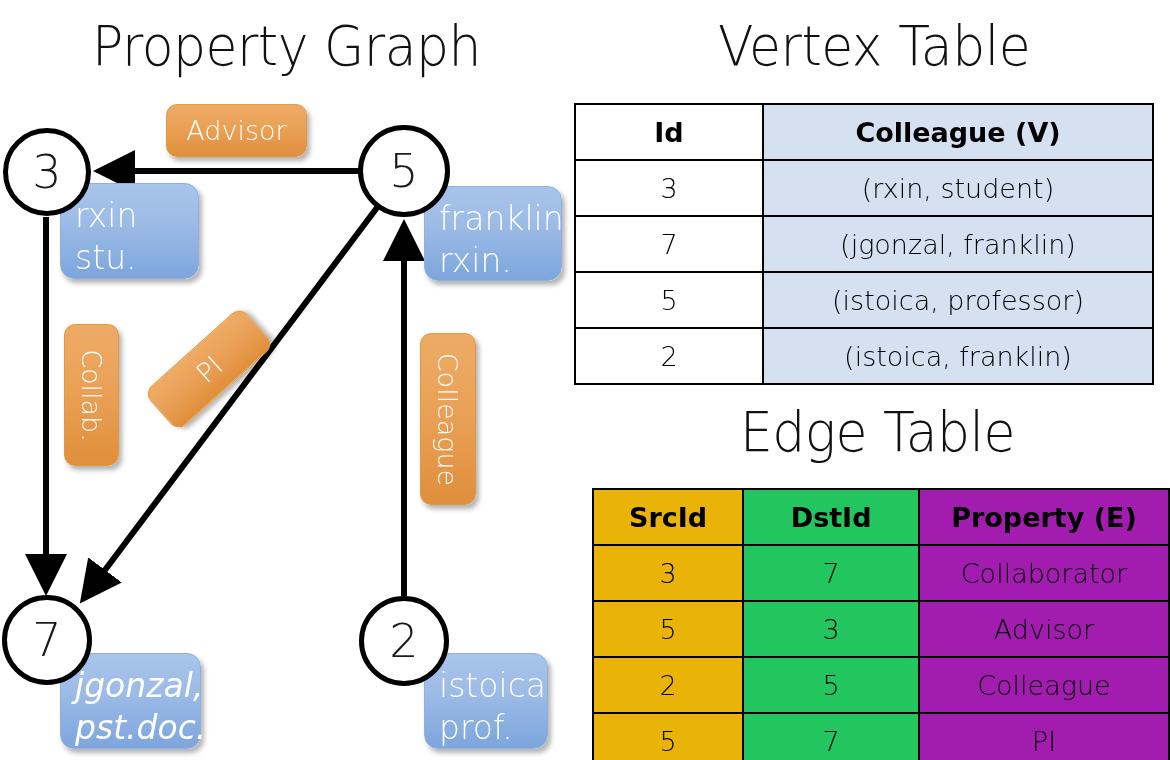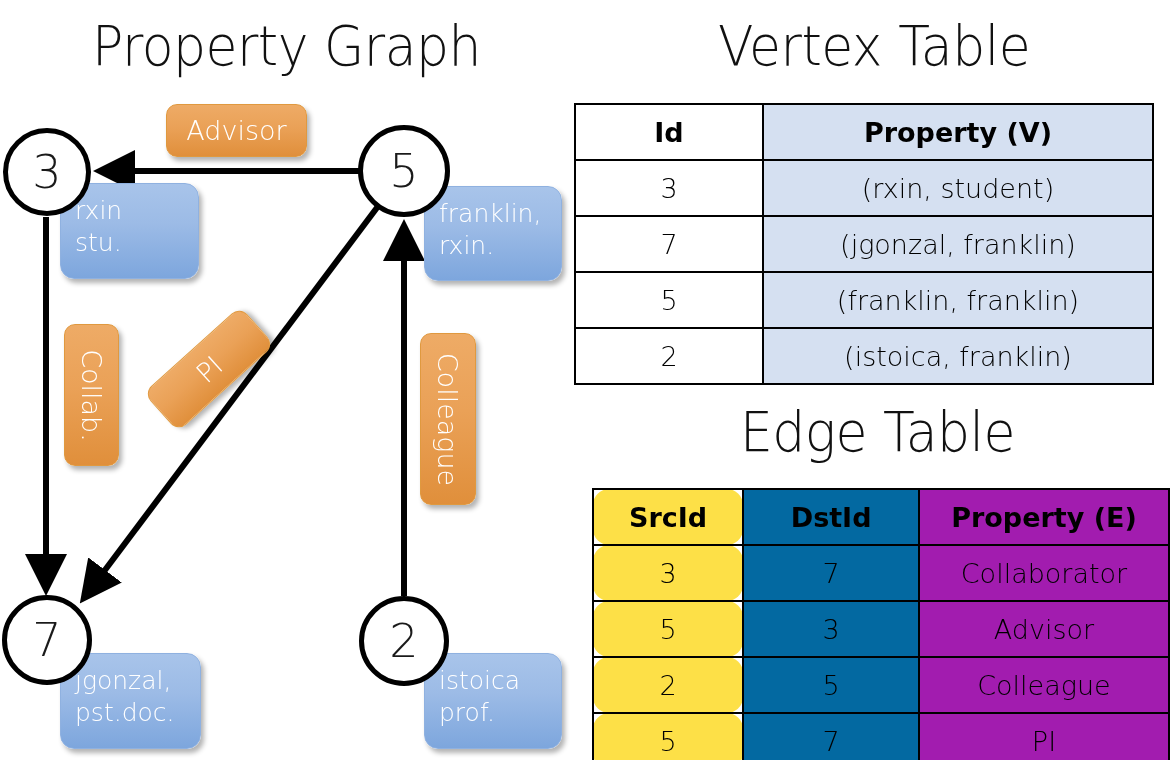--- a/index.html
+++ b/index.html
@@ -60,21 +60,21 @@
   .prop-box {
     position: absolute;
     box-sizing: border-box;
     border-radius: 14px;
     background: linear-gradient(180deg, #a8c4ea 0%, #9cbbe6 42%, #7da6dd 100%);
     border: 1px solid #8fb1e0;
     box-shadow: 3px 4px 5px rgba(0,0,0,0.30);
     color: #ffffff;
     font-family: "DejaVu Sans", sans-serif;
     font-weight: 300;
-    font-size: 25px;
+    font-size: 33px;
     line-height: 1.28;
     padding: 11px 0 0 14px;
     white-space: pre-line;
   }
 
   
   .edge-label {
     position: absolute;
     box-sizing: border-box;
     border-radius: 11px;
@@ -111,22 +111,22 @@
     font-weight: 700;
     font-size: 27px;
   }
   .data-table td { font-size: 27px; }
 
   #vertex-table { left: 574px; top: 103px; }
   #vertex-table .col-id   { width: 186px; height: 54px; background: #ffffff; }
   #vertex-table .col-prop { width: 388px; height: 54px; background: #d5e0f1; }
 
   #edge-table { left: 592px; top: 488px; }
-  #edge-table .col-src  { width: 150px; height: 54px; background:#fde047;border-radius:16px; }
-  #edge-table .col-dst  { width: 176px; height: 54px; background:#0369a1; }
+  #edge-table .col-src  { width: 150px; height: 54px; background:#eab308; }
+  #edge-table .col-dst  { width: 176px; height: 54px; background:#22c55e; }
   #edge-table .col-eprop{ width: 250px; height: 54px; background:#a21caf; }
 </style>
 </head>
 <body>
 
 <div class="title" id="title-property-graph">Property Graph</div>
 <div class="title" id="title-vertex-table">Vertex Table</div>
 <div class="title" id="title-edge-table">Edge Table</div>
 
 <div id="graph-panel">
@@ -160,50 +160,50 @@
   </div>
 
   <div class="edge-label rot90" style="left:420px; top:333px; width:56px; height:172px;">
     <span>Colleague</span>
   </div>
 
   <div class="prop-box" style="left:60px;  top:183px; width:139px; height:96px;">rxin
 stu.</div>
   <div class="prop-box" style="left:424px; top:186px; width:138px; height:95px;">franklin,
 rxin.</div>
-  <div class="prop-box" style="left:60px;  top:653px; width:141px; height:96px;">jgonzal,
+  <div class="prop-box" style="left:60px;  top:653px; width:141px; height:96px;font-style:italic;">jgonzal,
 pst.doc.</div>
-  <div class="prop-box" style="left:424px; top:653px; width:138px; height:96px;">istoica
+  <div class="prop-box" style="left:424px; top:653px; width:124px; height:96px;">istoica
 prof.</div>
 
   <div class="node-circle" style="left:3px;   top:128px; width:88px;  height:88px;">3</div>
   <div class="node-circle" style="left:358px; top:125px; width:92px;  height:92px;">5</div>
   <div class="node-circle" style="left:2px;   top:595px; width:90px;  height:90px;">7</div>
   <div class="node-circle" style="left:359px; top:596px; width:90px;  height:90px;">2</div>
 </div>
 
 <table class="data-table" id="vertex-table">
   <thead>
     <tr>
       <th class="col-id">Id</th>
-      <th class="col-prop">Property (V)</th>
+      <th class="col-prop">Colleague (V)</th>
     </tr>
   </thead>
   <tbody>
     <tr>
       <td class="col-id">3</td>
       <td class="col-prop">(rxin, student)</td>
     </tr>
     <tr>
       <td class="col-id">7</td>
       <td class="col-prop">(jgonzal, franklin)</td>
     </tr>
     <tr>
       <td class="col-id">5</td>
-      <td class="col-prop">(franklin, franklin)</td>
+      <td class="col-prop">(istoica, professor)</td>
     </tr>
     <tr>
       <td class="col-id">2</td>
       <td class="col-prop">(istoica, franklin)</td>
     </tr>
   </tbody>
 </table>
 
 <table class="data-table" id="edge-table">
   <thead>

